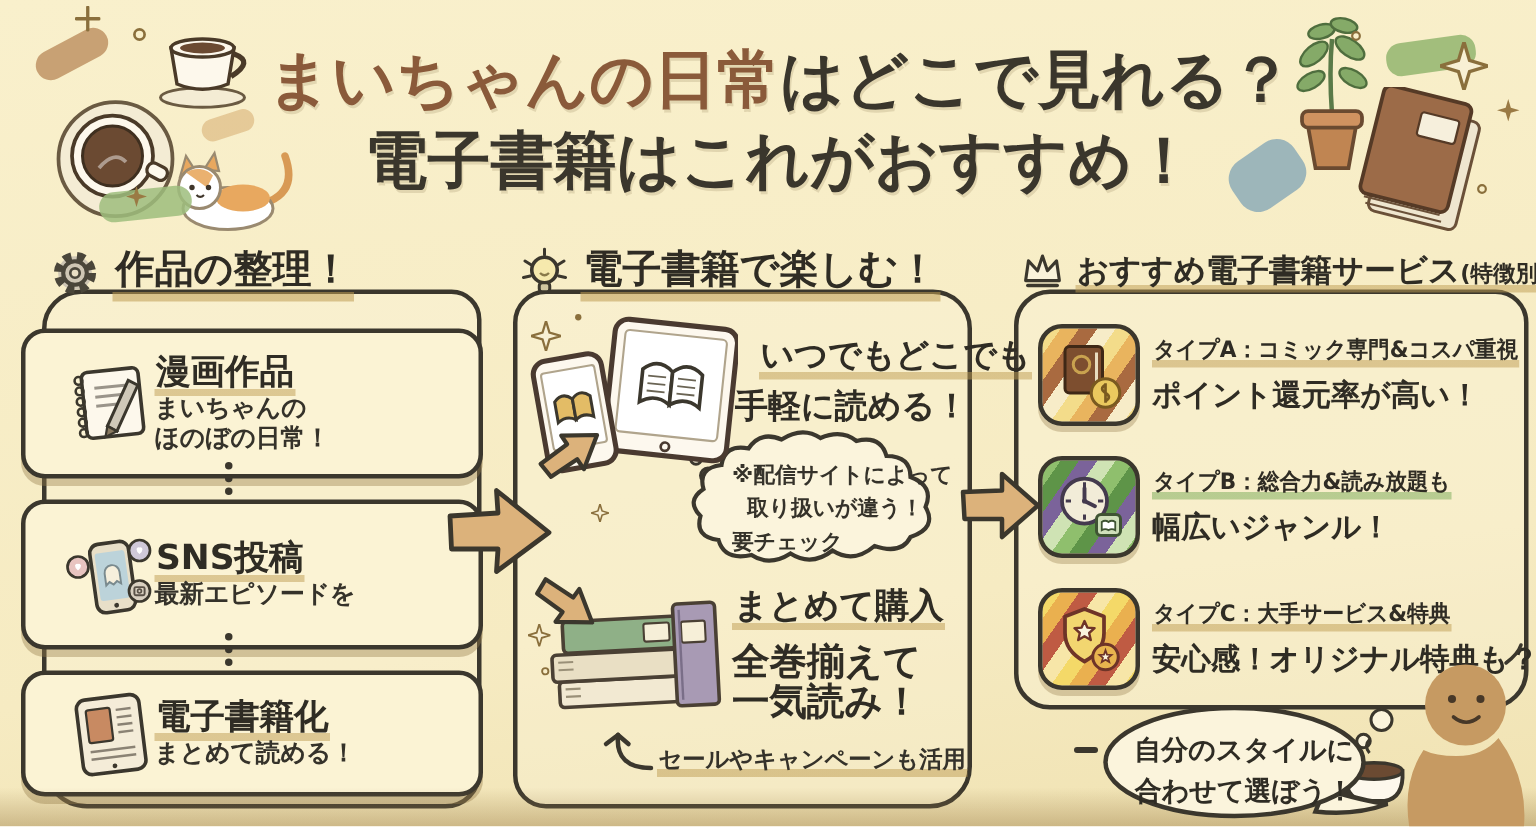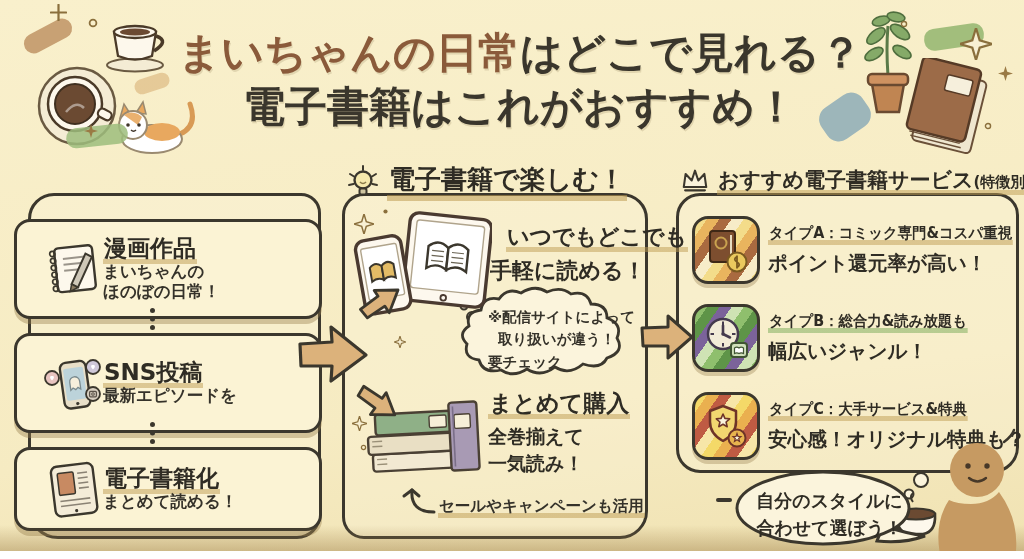--- a/index.html
+++ b/index.html
@@ -32,21 +32,21 @@
   .obox{position:absolute;left:14px;width:254px;background:#fbf3d4;border:3px solid #3b372d;
     border-radius:16px;box-shadow:0 5px 0 rgba(150,124,74,.40);display:flex;align-items:center;padding:4px 24px;}
   .obox .ic{flex:0 0 62px;}
   .obox .bt{font-size:23px;font-weight:bold;color:#2f2c24;line-height:1.15;}
   .obox .bd{font-size:16.5px;font-weight:bold;color:#35322a;line-height:1.25;white-space:nowrap;}
   .vdots{position:absolute;left:150px;width:0;border-left:5px dotted #3b372d;height:22px;}
   
   .big-line{font-size:22px;font-weight:bold;color:#2f2c24;white-space:nowrap;}
   .cloud-text{font-size:14.5px;font-weight:bold;color:#35322a;line-height:1.55;white-space:nowrap;}
   .bulk-t{font-size:23px;font-weight:bold;color:#2f2c24;white-space:nowrap;}
-  .bulk-l{font-size:19px;font-weight:bold;color:#2f2c24;white-space:nowrap;}
+  .bulk-l{font-size:25px;font-weight:bold;color:#2f2c24;white-space:nowrap;}
   .sale{font-size:15.5px;font-weight:bold;color:#35322a;white-space:nowrap;}
   
   .svc-icon{position:absolute;width:62px;height:62px;border:3px solid #3b372d;border-radius:16px;
     box-shadow:0 4px 0 rgba(150,124,74,.35);display:flex;align-items:center;justify-content:center;}
   .ic-a{background:repeating-linear-gradient(125deg,#f3dc8a 0 10px,#e9b45e 10px 20px,#a96a40 20px 30px,#f7ecc8 30px 40px);}
   .ic-b{background:repeating-linear-gradient(125deg,#8fbf6d 0 10px,#5e9448 10px 20px,#7b639a 20px 30px,#cfe3b4 30px 40px);}
   .ic-c{background:repeating-linear-gradient(125deg,#f4d968 0 10px,#eab04f 10px 20px,#bf5b43 20px 30px,#f7e6a8 30px 40px);}
   .svc-type{font-size:15px;font-weight:bold;color:#2f2c24;white-space:nowrap;transform:scaleX(.96);transform-origin:left;}
   .svc-ben{font-size:20px;font-weight:bold;color:#2f2c24;white-space:nowrap;transform:scaleX(.98);transform-origin:left;}
   
@@ -136,20 +136,28 @@
 
   <div class="abs title">
     <div class="t1"><span class="hl">まいちゃんの日常</span><span>はどこで見れる？</span></div>
     <div class="t2">電子書籍はこれがおすすめ！</div>
   </div>
 
   <div class="panel p-left"></div>
   <div class="panel p-mid"></div>
   <div class="panel p-right"></div>
 
+  <div class="hdr hdr-l">
+    <svg width="36" height="36" viewBox="0 0 32 32">
+      <circle cx="16" cy="16" r="10" fill="#cec6b4" stroke="#4a463a" stroke-width="5" stroke-dasharray="4.6 3.4"></circle>
+      <circle cx="16" cy="16" r="7" fill="#cec6b4" stroke="#4a463a" stroke-width="2.4"></circle>
+      <circle cx="16" cy="16" r="2.8" fill="#e9dfc4" stroke="#4a463a" stroke-width="1.6"></circle>
+    </svg>
+    <span class="txt ul">作品の整理！</span>
+  </div>
 
   <div class="obox" style="top:219px;height:86px;">
     <svg class="ic" width="58" height="58" viewBox="0 0 58 58">
       <g transform="rotate(-6 29 29)">
         <rect x="13" y="7" width="38" height="44" rx="4" fill="#fdf8ec" stroke="#3b372d" stroke-width="2.4"></rect>
         <path d="M21,18 h22 M21,24 h22 M21,30 h16" stroke="#9a948a" stroke-width="2" fill="none"></path>
         <g fill="none" stroke="#3b372d" stroke-width="1.7">
           <circle cx="11" cy="12" r="2.6"></circle>
             <circle cx="11" cy="19" r="2.6"></circle>
             <circle cx="11" cy="26" r="2.6"></circle>

